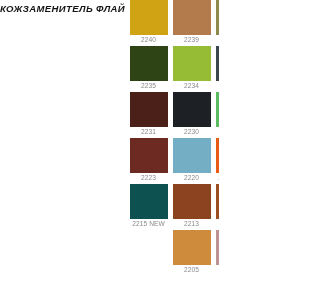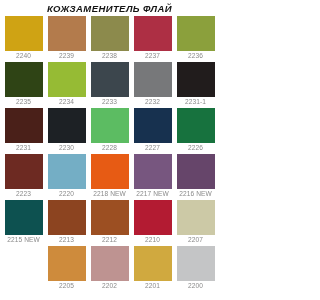--- a/index.html
+++ b/index.html
@@ -12,21 +12,21 @@
     background: #ffffff;
     font-family: "Liberation Sans", sans-serif;
     overflow: hidden;
   }
   .catalog {
     width: 219px;
     height: 300px;
     box-sizing: border-box;
     padding: 0;
     display: flex;
-    flex-direction: column;
+    flex-direction: row;
     background: #ffffff;
   }
   .title {
     font-size: 9.5px;
     font-weight: bold;
     font-style: italic;
     color: #141414;
     text-align: center;
     letter-spacing: 0.4px;
     padding: 3px 0 2px 0;

